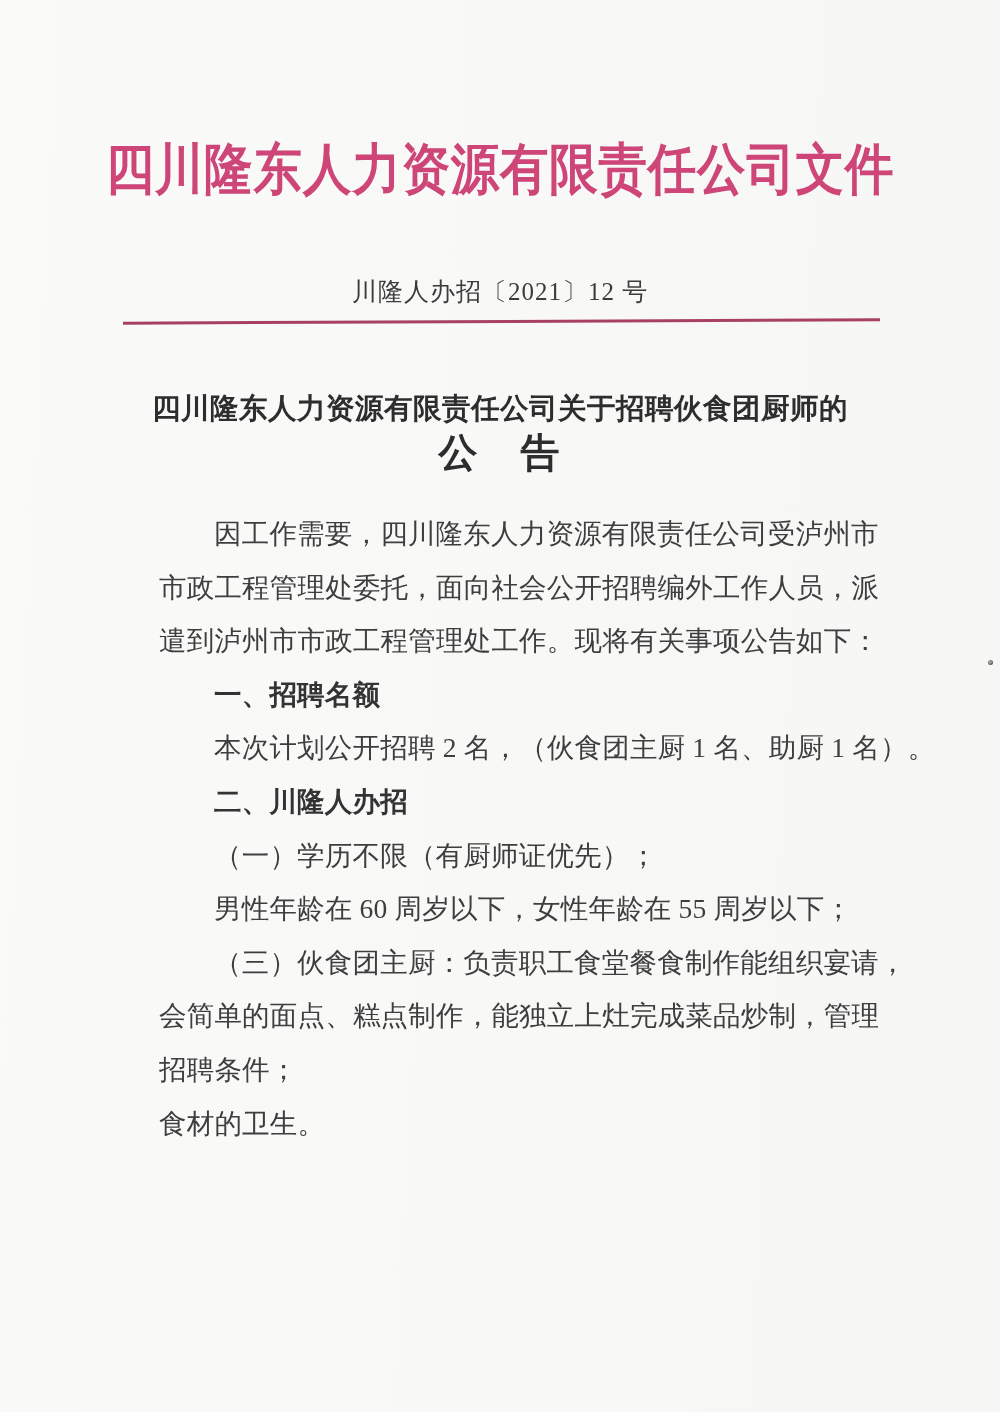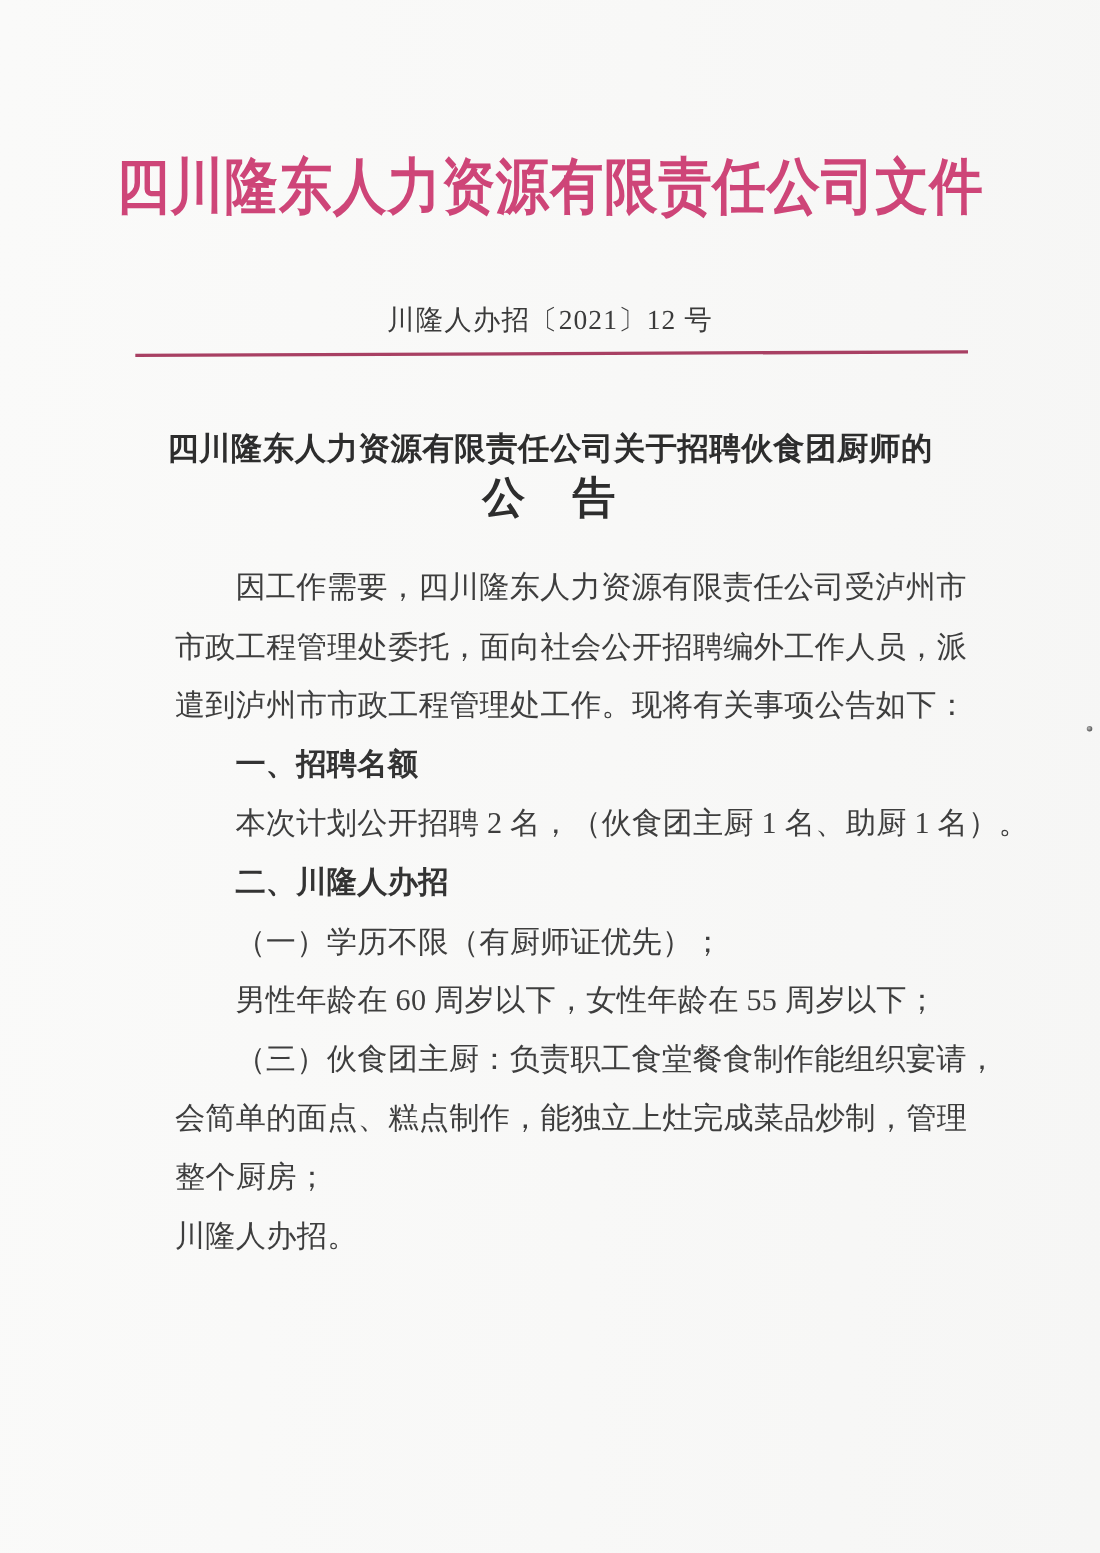--- a/index.html
+++ b/index.html
@@ -131,19 +131,19 @@
   <div class="line indent">因工作需要，四川隆东人力资源有限责任公司受泸州市</div>
       <div class="line">市政工程管理处委托，面向社会公开招聘编外工作人员，派</div>
       <div class="line">遣到泸州市市政工程管理处工作。现将有关事项公告如下：</div>
       <div class="line indent heading">一、招聘名额</div>
       <div class="line indent">本次计划公开招聘 2 名，（伙食团主厨 1 名、助厨 1 名）。</div>
       <div class="line indent heading">二、川隆人办招</div>
       <div class="line indent">（一）学历不限（有厨师证优先）；</div>
       <div class="line indent">男性年龄在 60 周岁以下，女性年龄在 55 周岁以下；</div>
       <div class="line indent">（三）伙食团主厨：负责职工食堂餐食制作能组织宴请，</div>
       <div class="line">会简单的面点、糕点制作，能独立上灶完成菜品炒制，管理</div>
-      <div class="line">整个厨房；</div>
-      <div class="line">川隆人办招。</div>
+      <div class="line">招聘条件；</div>
+      <div class="line">食材的卫生。</div>
     </div>
 
   <div class="artifact-dot"></div>
 
 </div>
 
 </body></html>

